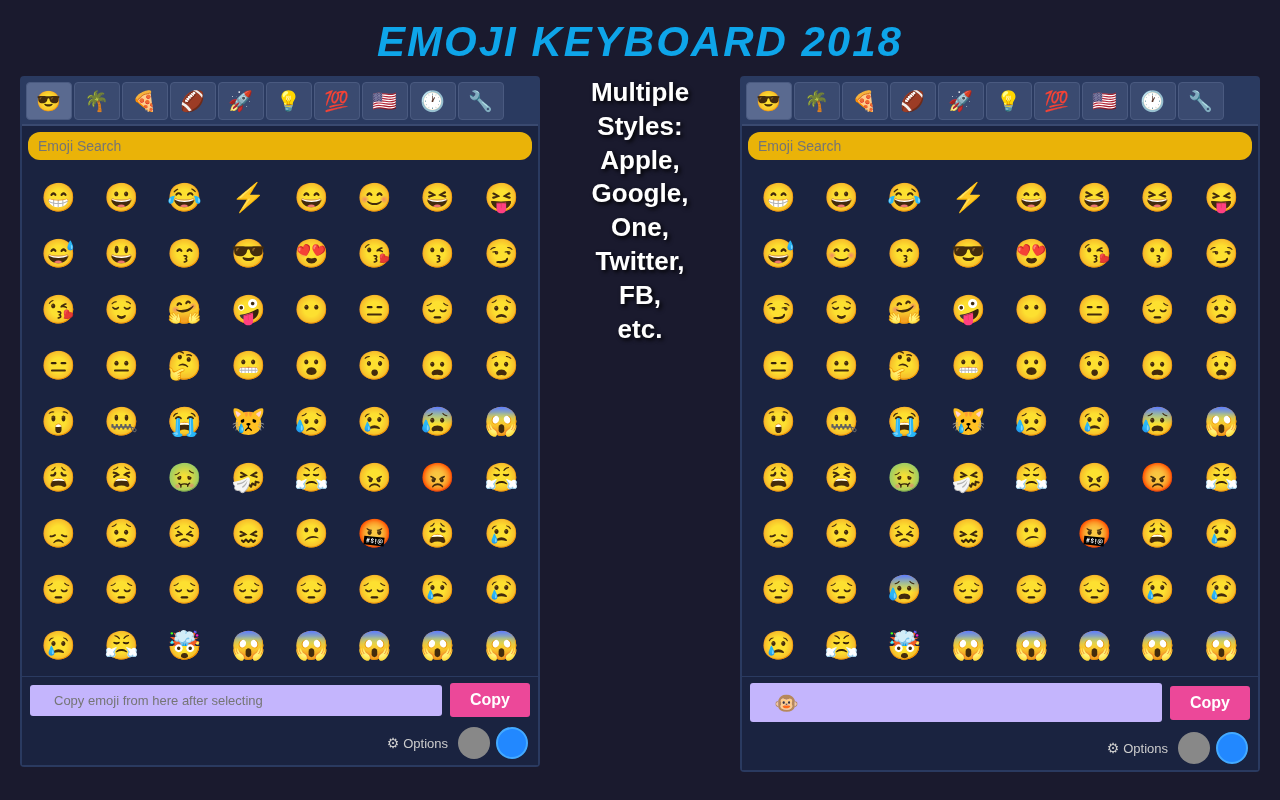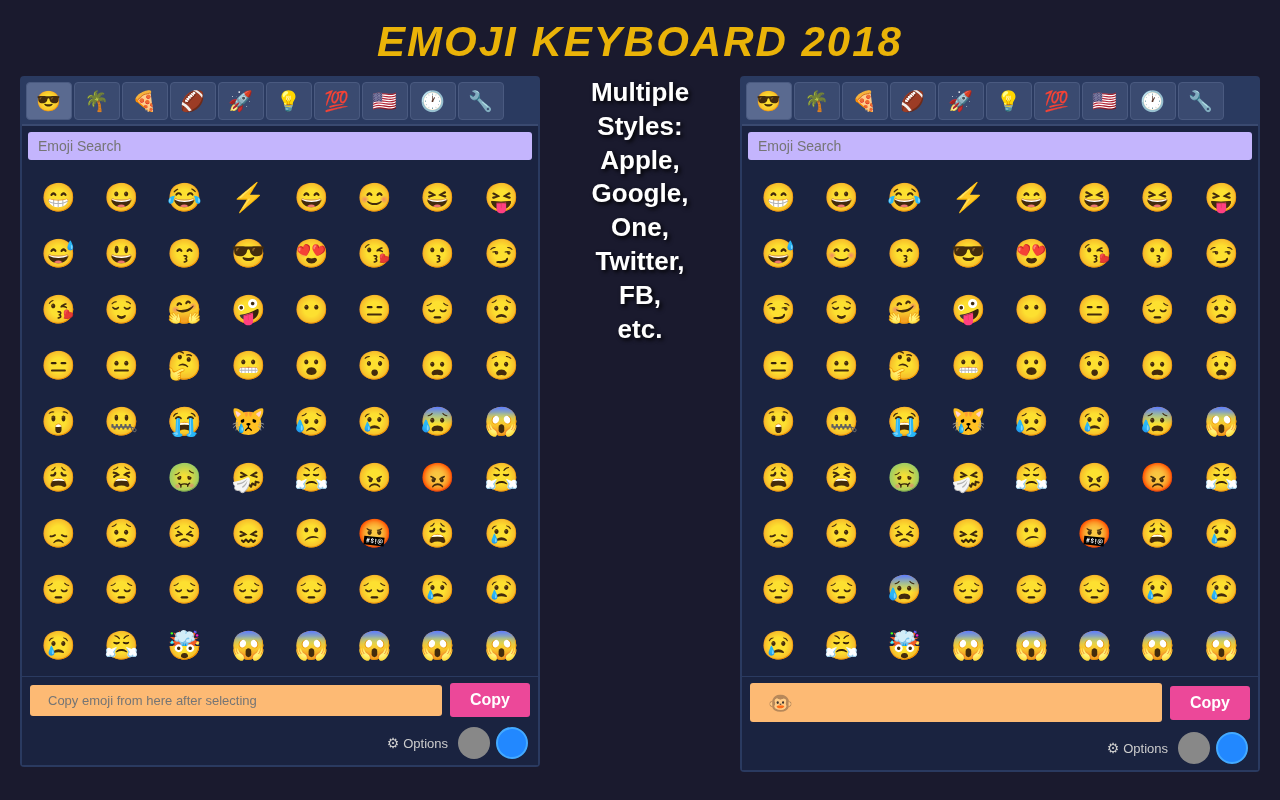--- a/index.html
+++ b/index.html
@@ -7,21 +7,21 @@
       background: #1a1a2e;
       font-family: Arial, sans-serif;
       width: 1280px;
       height: 800px;
       overflow: hidden;
       display: flex;
       flex-direction: column;
       align-items: center;
     }
     #title {
-      color: #eab308;
+      color: #0ea5e9;
       font-size: 42px;
       font-weight: 900;
       text-align: center;
       padding: 18px 0 10px 0;
       letter-spacing: 2px;
       font-style: italic;
     }
     #main-content {
       display: flex;
       flex-direction: row;
@@ -59,23 +59,23 @@
       display: flex;
       align-items: center;
       justify-content: center;
       font-size: 20px;
       flex-shrink: 0;
     }
     .category-btn:first-child {
       background: #5a6a90;
     }
     .search-bar {
-      background: #c4b5fd;
+      background: #eab308;
       margin: 6px 6px;
-      border-radius: 3px;
+      border-radius: 12px;
       padding: 6px 10px;
       font-size: 14px;
       color: #555;
       border: none;
       outline: none;
       width: calc(100% - 12px);
     }
     .emoji-grid {
       display: grid;
       grid-template-columns: repeat(8, 1fr);
@@ -99,24 +99,24 @@
       display: flex;
       flex-direction: row;
       align-items: center;
       padding: 6px 8px;
       gap: 8px;
       background: #1a2340;
       border-top: 1px solid #2a3a60;
     }
     .copy-input {
       flex: 1;
-      background: #fdba74;
+      background: #c4b5fd;
       border: none;
       border-radius: 3px;
-      padding: 8px 18px;
+      padding: 8px 24px;
       font-size: 13px;
       color: #555;
       outline: none;
     }
     .copy-btn {
       background: #ec4899;
       color: white;
       border: none;
       border-radius: 3px;
       padding: 8px 20px;

